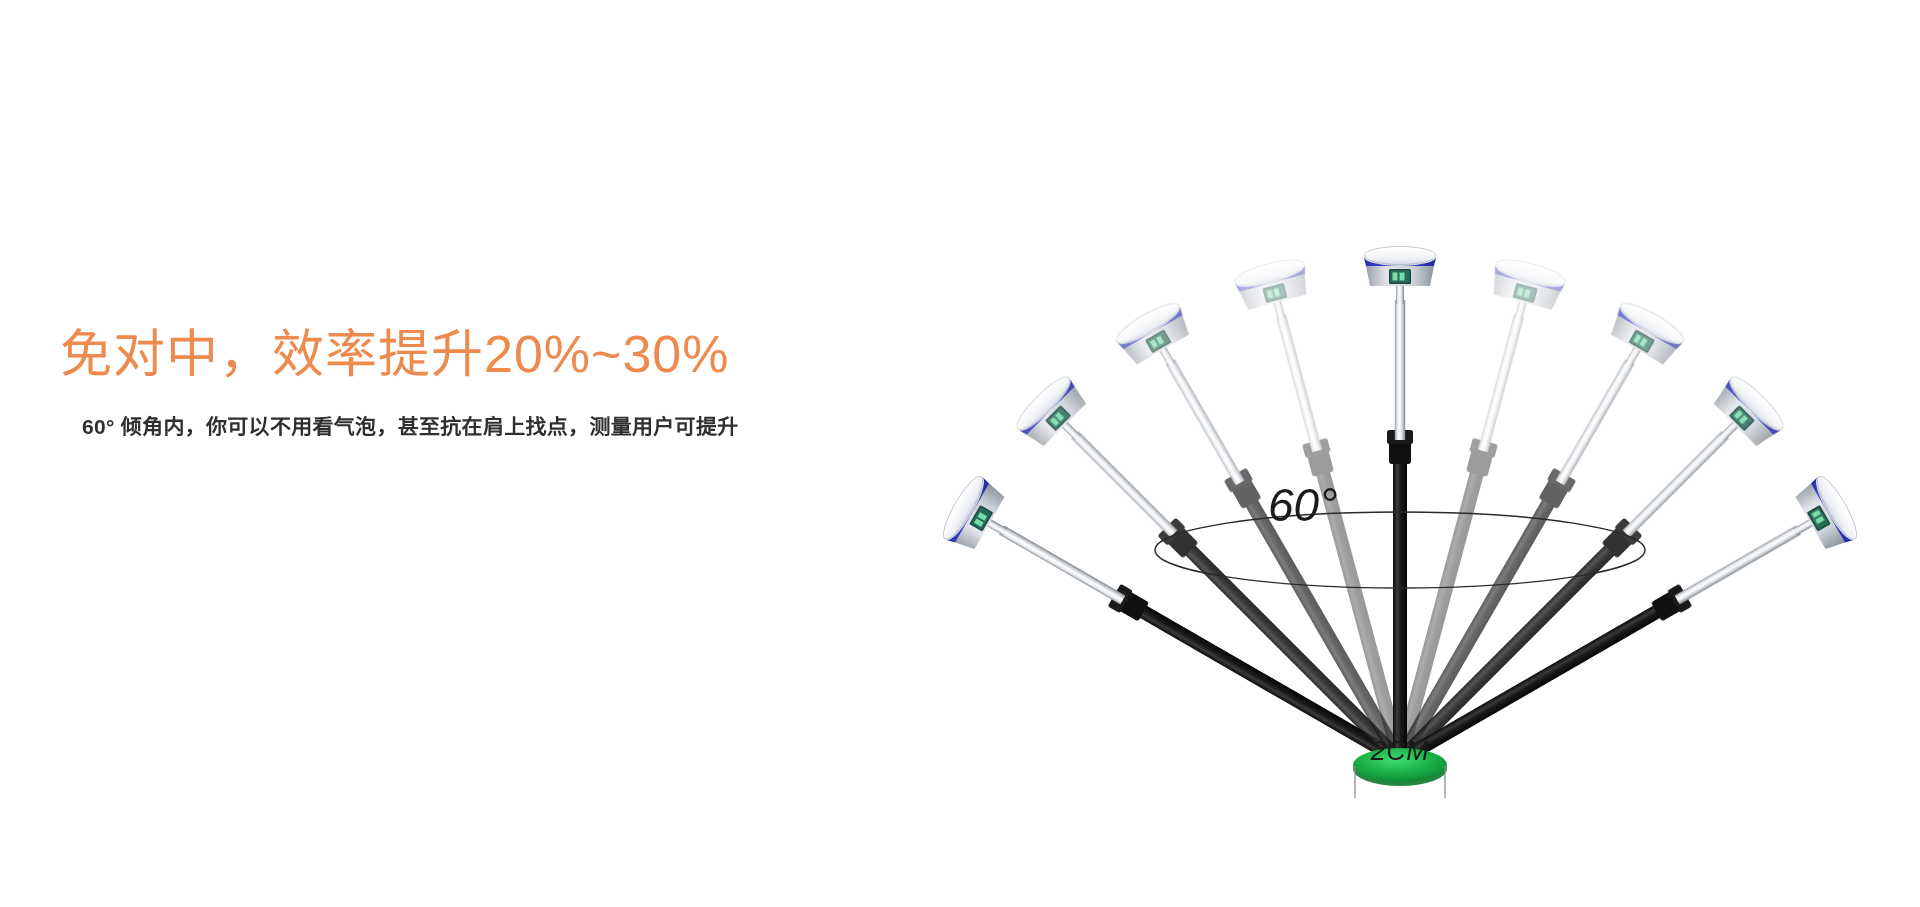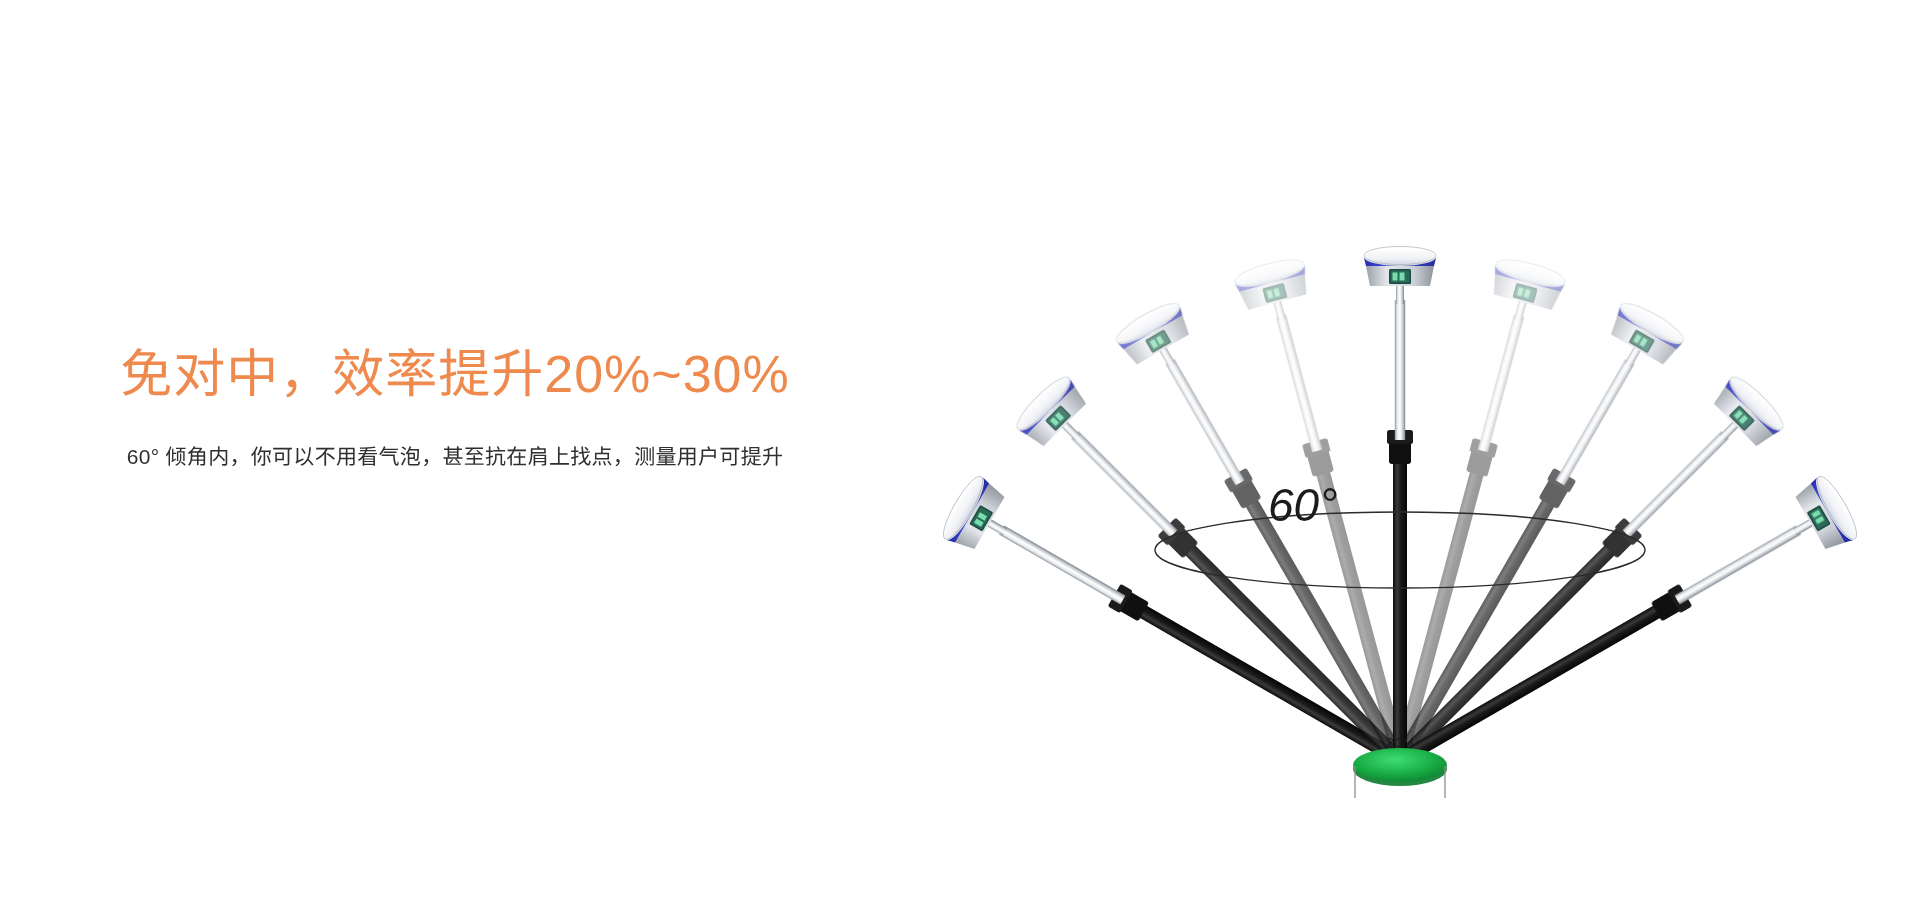--- a/index.html
+++ b/index.html
@@ -14,38 +14,37 @@
     position: relative;
     overflow: hidden;
     font-family: "Liberation Sans", "DejaVu Sans", sans-serif;
     -webkit-font-smoothing: antialiased;
   }
 
   
   #text-panel {
     position: absolute;
     left: 60px;
-    top: 344px;
+    top: 324px;
     width: 790px;
-    text-align: center;
   }
   #headline {
     font-size: 52px;
     font-weight: 400;
     line-height: 1.18;
     letter-spacing: 1px;
     color: #ee8a4e;
     white-space: nowrap;
   }
   #body-copy {
-    margin-top: 34px;
+    margin-top: 24px;
     font-size: 21px;
     line-height: 1.72;
     color: #2f2f2f;
-    font-weight: 400;
+    font-weight: 700;
     letter-spacing: .3px;
     padding: 0 22px;
   }
   #body-copy .line { display: block; }
 
   
   #diagram {
     position: absolute;
     left: 880px;
     top: 60px;
@@ -68,21 +67,21 @@
   }
   #angle-label {
     left: 1268px;
     top: 478px;
     font-size: 46px;
     letter-spacing: 0px;
   }
   #base-label {
     left: 1390px;
     top: 736px;
-    font-size: 12px;
+    font-size: 27px;
     letter-spacing: .5px;
     transform: translateX(-50%);
   }
 </style>
 </head>
 <body>
 
 <div id="text-panel">
   <div id="headline" style="color: rgb(238, 138, 78);">免对中，效率提升20%~30%</div>
 

